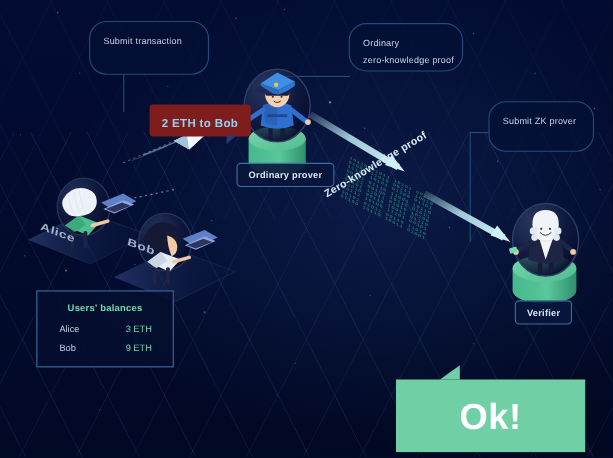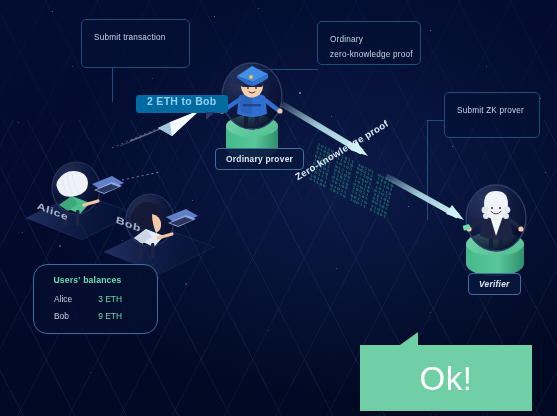--- a/index.html
+++ b/index.html
@@ -39,21 +39,21 @@
     position: absolute;
     background: #cfe3ff;
     border-radius: 50%;
     opacity: .55;
   }
 
   
   .callout {
     position: absolute;
     border: 1px solid #1f4e7a;
-    border-radius: 5px;
+    border-radius: 16px;
     background: rgba(4,16,52,0.62);
     color: #c3d6ea;
     font-size: 8.2px;
     line-height: 15px;
     padding: 10px 12px;
     letter-spacing: .2px;
     box-sizing: border-box;
   }
   .callout .ln { display: block; white-space: nowrap; }
 
@@ -61,26 +61,26 @@
     position: absolute;
     border-color: #1f4e7a;
     border-style: solid;
     border-width: 0;
     pointer-events: none;
   }
 
   
   .chat-bubble {
     position: absolute;
-    background: #0369a1;
+    background: #7f1d1d;
     color: #8fd2f5;
     font-size: 10.5px;
     font-weight: bold;
     letter-spacing: .3px;
-    padding: 0 11px 6px 11px;
+    padding: 11px 11px 6px 11px;
     border-radius: 3px;
     white-space: nowrap;
   }
   .chat-bubble .tail {
     position: absolute;
     right: 13px; bottom: -7px;
     width: 0; height: 0;
     border-left: 9px solid #2b3a66;
     border-bottom: 8px solid transparent;
   }
@@ -98,23 +98,23 @@
     padding: 5px 10px;
     white-space: nowrap;
   }
 
   
   .balances {
     position: absolute;
     left: 33px; top: 264px;
     width: 125px;
     border: 1px solid #3a6fa0;
-    border-radius: 14px;
+    border-radius: 0;
     background: rgba(5,15,48,0.82);
-    padding: 10px 16px 12px 0;
+    padding: 10px 0 12px 0;
     box-sizing: border-box;
   }
   .balances .bal-title {
     text-align: center;
     color: #6ddcae;
     font-size: 8.6px;
     font-weight: bold;
     letter-spacing: .2px;
     margin-bottom: 9px;
   }
@@ -134,21 +134,21 @@
     left: 360px; top: 345px;
     width: 172px; height: 66px;
     background: #71cfa5;
     display: flex;
     align-items: center;
     justify-content: center;
   }
   .ok-bubble .ok-text {
     color: #ffffff;
     font-size: 33px;
-    font-weight: normal;
+    font-weight: bold;
     letter-spacing: .5px;
     line-height: 1;
     text-align: right;
   }
   .ok-bubble .ok-tail {
     position: absolute;
     left: 40px; top: -13px;
     width: 0; height: 0;
     border-right: 18px solid #71cfa5;
     border-top: 13px solid transparent;
@@ -446,21 +446,21 @@
 
   <div style="position:absolute; left:117px; top:214px; color:#aebfd6; font-size:12px; font-weight:bold; letter-spacing:.5px;
               transform: skewY(21deg) skewX(-10deg) scale(1,0.82); transform-origin:left top; opacity:.92;">
     <span>Bob</span>
   </div>
 
   <div class="plate" style="left:215px; top:148px;">
     <span>Ordinary prover</span>
   </div>
 
-  <div class="plate" style="left:468px; top:273px;font-style:italic;">
+  <div class="plate" style="left:468px; top:273px;">
     <span>Verifier</span>
   </div>
 
   <div class="balances">
     <div class="bal-title">Users' balances</div>
     <div class="bal-row">
       <span class="bal-name">Alice</span>
       <span class="bal-val">3 ETH</span>
     </div>
     <div class="bal-row">

